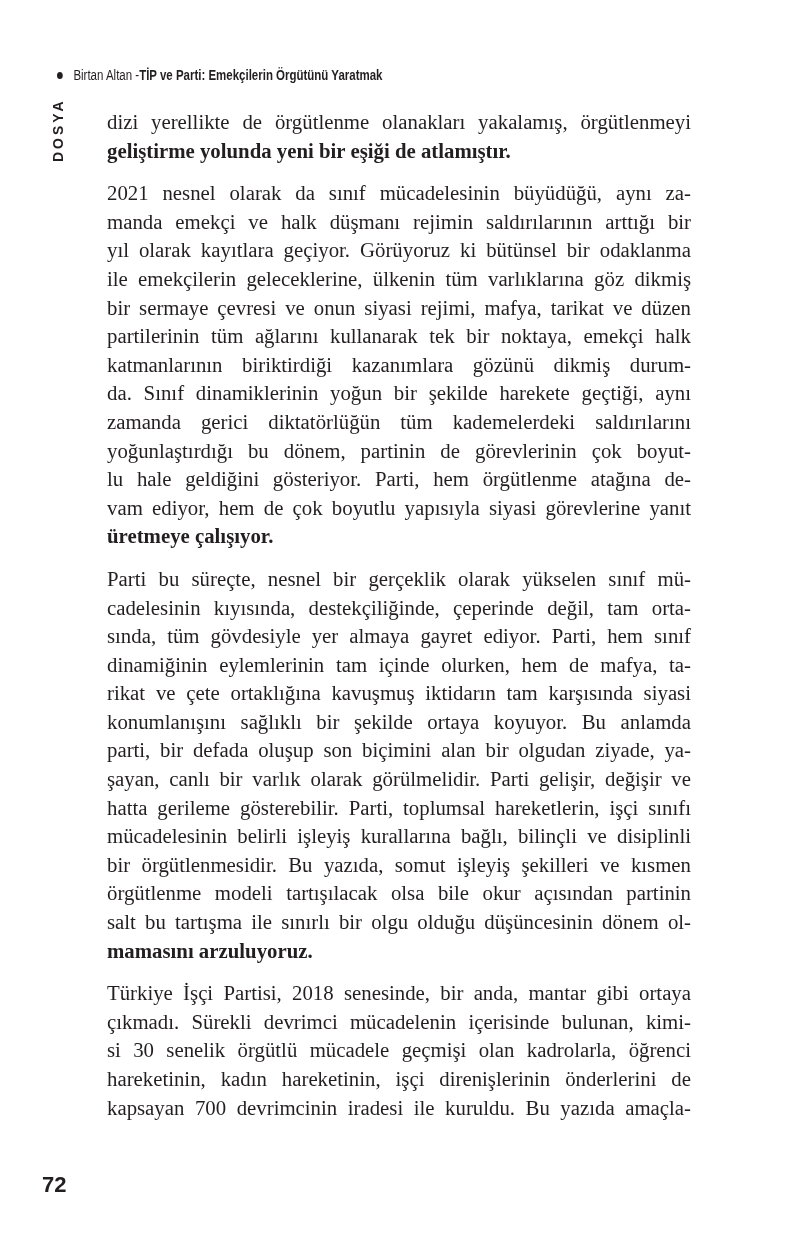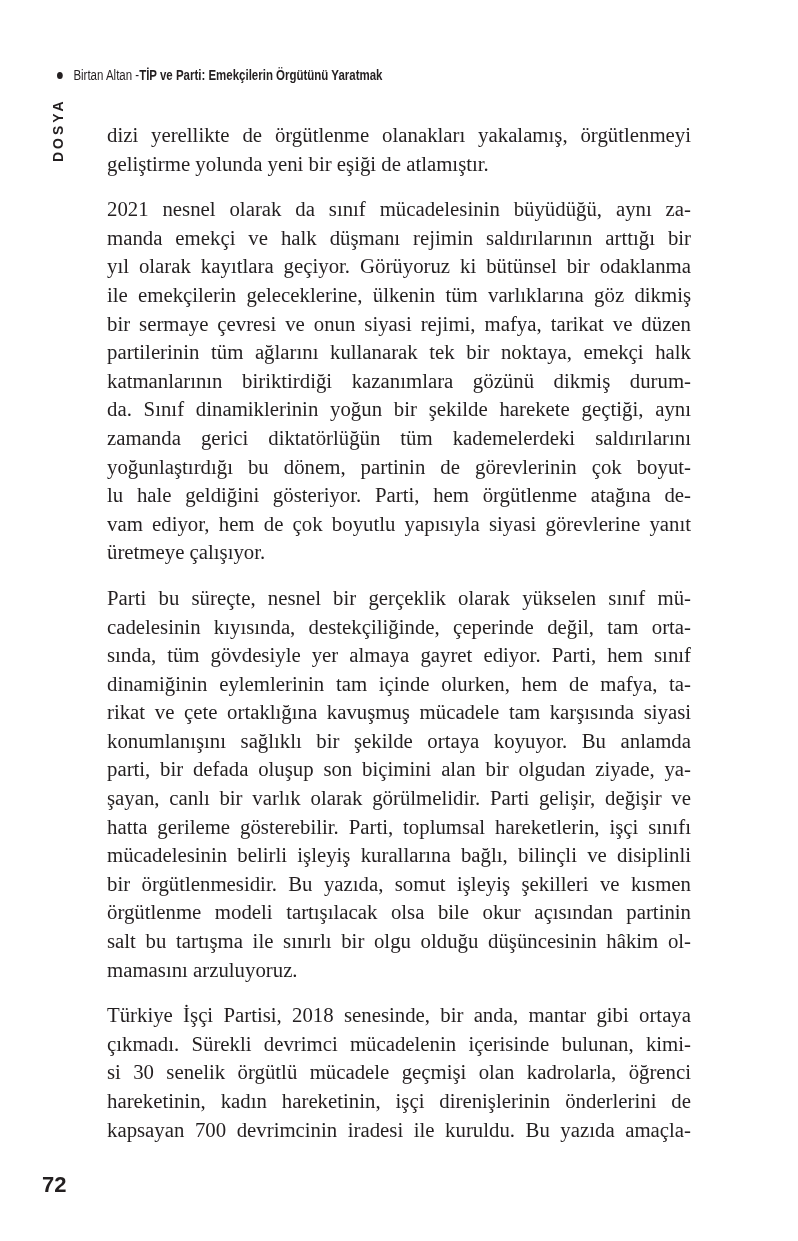--- a/index.html
+++ b/index.html
@@ -6,23 +6,23 @@
   body { width:798px; height:1241px; position:relative; overflow:hidden; color:#231f20; }
   .header { position:absolute; left:57px; top:64px; height:22px; display:flex; align-items:center;
             font-family:"Liberation Sans", sans-serif; font-size:14px; letter-spacing:0; transform:scaleX(0.82); transform-origin:left center; white-space:nowrap; }
   .bullet { width:7px; height:7px; border-radius:50%; background:#231f20; display:inline-block; margin-right:13px; }
   .author { font-weight:normal; }
   .title { font-weight:bold; }
   .side { position:absolute; left:50px; top:92px; width:24px; height:70px; }
   .side span { position:absolute; left:0; top:0; transform-origin:left top; transform:translate(0,70px) rotate(-90deg);
                font-family:"Liberation Sans", sans-serif; font-weight:bold; font-size:14px; letter-spacing:3px; white-space:nowrap; }
   .body { position:absolute; left:107px; top:104px; width:584px; font-family:"Liberation Serif", serif; font-size:20.8px; line-height:28.6px; }
-  .para { margin:17px 0 14px 0; }
+  .para { margin:4px 0 14px 0; }
   .line { display:block; text-align:justify; text-align-last:justify; white-space:nowrap; height:28.6px; overflow:visible; }
-  .line.last { text-align-last:left; }
+  .line.last { text-align-last:left;font-weight:bold; }
   .pageno { position:absolute; left:42px; top:1172px; font-family:"Liberation Sans", sans-serif; font-weight:bold; font-size:22px; }
 </style>
 </head>
 <body>
 
 <div class="header">
   <span class="bullet"></span>
   <span class="author">Birtan Altan - </span>
   <span class="title">TİP ve Parti: Emekçilerin Örgütünü Yaratmak</span>
 </div>
@@ -49,29 +49,29 @@
       <span class="line">yoğunlaştırdığı bu dönem, partinin de görevlerinin çok boyut-</span>
       <span class="line">lu hale geldiğini gösteriyor. Parti, hem örgütlenme atağına de-</span>
       <span class="line">vam ediyor, hem de çok boyutlu yapısıyla siyasi görevlerine yanıt</span>
       <span class="line last">üretmeye çalışıyor.</span>
     </div>
     <div class="para">
       <span class="line">Parti bu süreçte, nesnel bir gerçeklik olarak yükselen sınıf mü-</span>
       <span class="line">cadelesinin kıyısında, destekçiliğinde, çeperinde değil, tam orta-</span>
       <span class="line">sında, tüm gövdesiyle yer almaya gayret ediyor. Parti, hem sınıf</span>
       <span class="line">dinamiğinin eylemlerinin tam içinde olurken, hem de mafya, ta-</span>
-      <span class="line">rikat ve çete ortaklığına kavuşmuş mücadele tam karşısında siyasi</span>
+      <span class="line">rikat ve çete ortaklığına kavuşmuş iktidarın tam karşısında siyasi</span>
       <span class="line">konumlanışını sağlıklı bir şekilde ortaya koyuyor. Bu anlamda</span>
       <span class="line">parti, bir defada oluşup son biçimini alan bir olgudan ziyade, ya-</span>
       <span class="line">şayan, canlı bir varlık olarak görülmelidir. Parti gelişir, değişir ve</span>
       <span class="line">hatta gerileme gösterebilir. Parti, toplumsal hareketlerin, işçi sınıfı</span>
       <span class="line">mücadelesinin belirli işleyiş kurallarına bağlı, bilinçli ve disiplinli</span>
       <span class="line">bir örgütlenmesidir. Bu yazıda, somut işleyiş şekilleri ve kısmen</span>
       <span class="line">örgütlenme modeli tartışılacak olsa bile okur açısından partinin</span>
-      <span class="line">salt bu tartışma ile sınırlı bir olgu olduğu düşüncesinin hâkim ol-</span>
+      <span class="line">salt bu tartışma ile sınırlı bir olgu olduğu düşüncesinin dönem ol-</span>
       <span class="line last">mamasını arzuluyoruz.</span>
     </div>
     <div class="para">
       <span class="line">Türkiye İşçi Partisi, 2018 senesinde, bir anda, mantar gibi ortaya</span>
       <span class="line">çıkmadı. Sürekli devrimci mücadelenin içerisinde bulunan, kimi-</span>
       <span class="line">si 30 senelik örgütlü mücadele geçmişi olan kadrolarla, öğrenci</span>
       <span class="line">hareketinin, kadın hareketinin, işçi direnişlerinin önderlerini de</span>
       <span class="line">kapsayan 700 devrimcinin iradesi ile kuruldu. Bu yazıda amaçla-</span>
     </div>
   </div>

